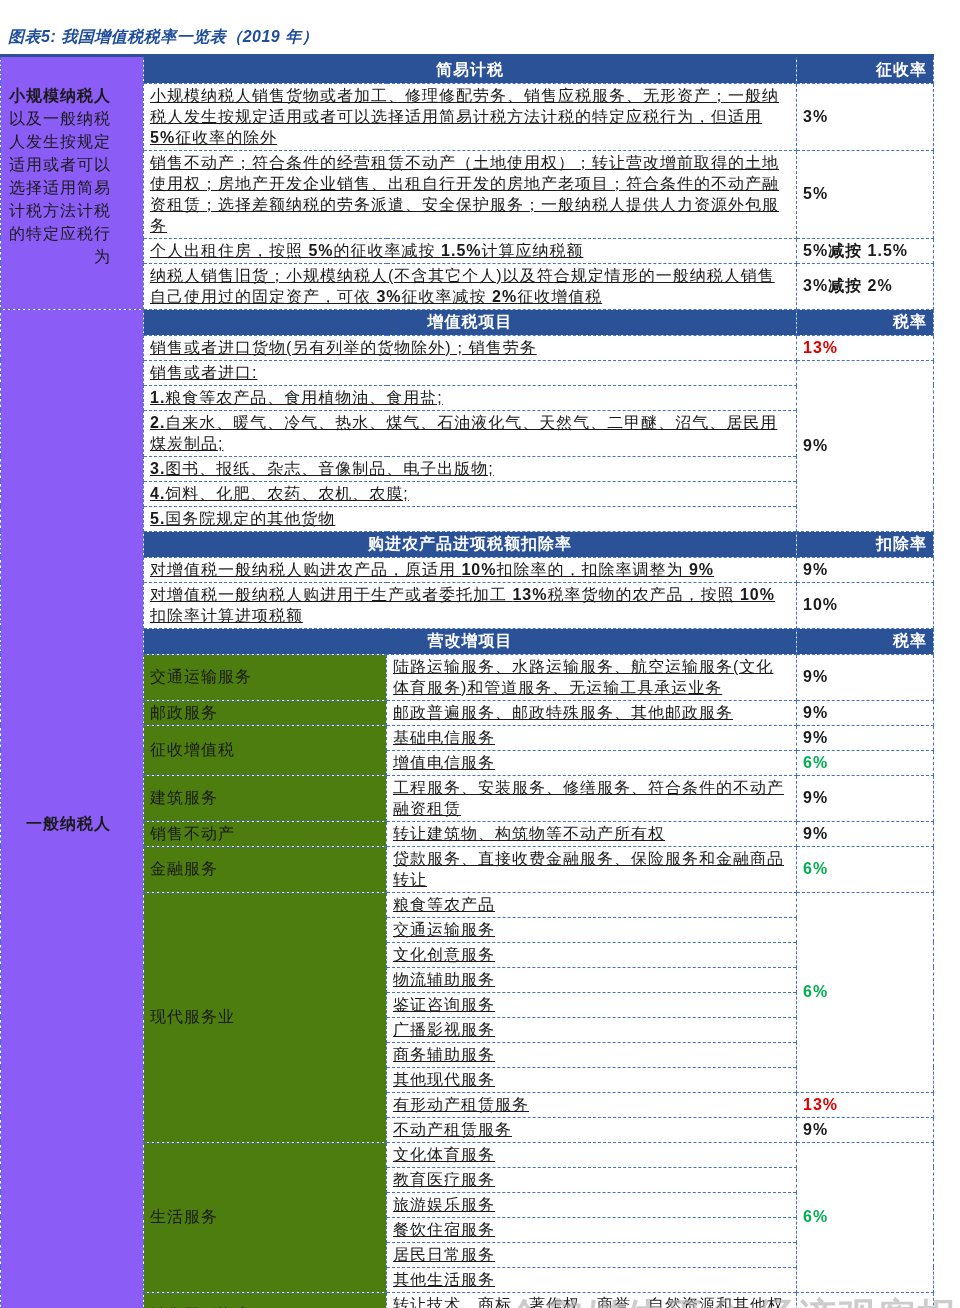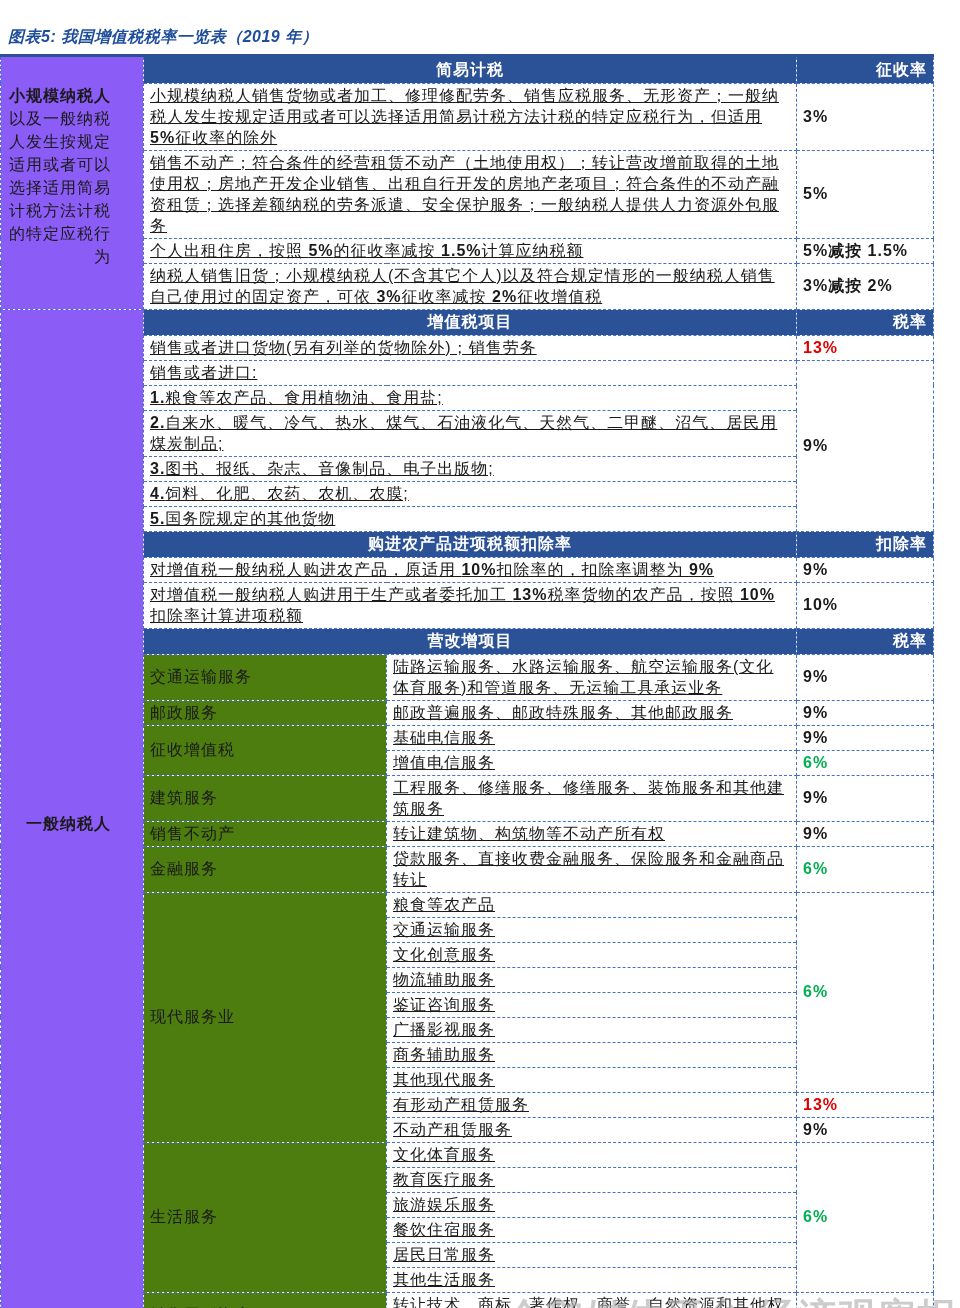--- a/index.html
+++ b/index.html
@@ -188,21 +188,21 @@
             <td class="cat" rowspan="2">征收增值税</td>
             <td class="desc">基础电信服务</td>
             <td class="rate"><b>9%</b></td>
           </tr>
           <tr>
             <td class="desc">增值电信服务</td>
             <td class="rate green"><b>6%</b></td>
           </tr>
           <tr>
             <td class="cat" rowspan="1">建筑服务</td>
-            <td class="desc">工程服务、修缮服务、修缮服务、装饰服务和其他建筑服务</td>
+            <td class="desc">工程服务、安装服务、修缮服务、符合条件的不动产融资租赁</td>
             <td class="rate"><b>9%</b></td>
           </tr>
           <tr>
             <td class="cat" rowspan="1">销售不动产</td>
             <td class="desc">转让建筑物、构筑物等不动产所有权</td>
             <td class="rate"><b>9%</b></td>
           </tr>
           <tr>
             <td class="cat" rowspan="1">金融服务</td>
             <td class="desc">贷款服务、直接收费金融服务、保险服务和金融商品转让</td>

